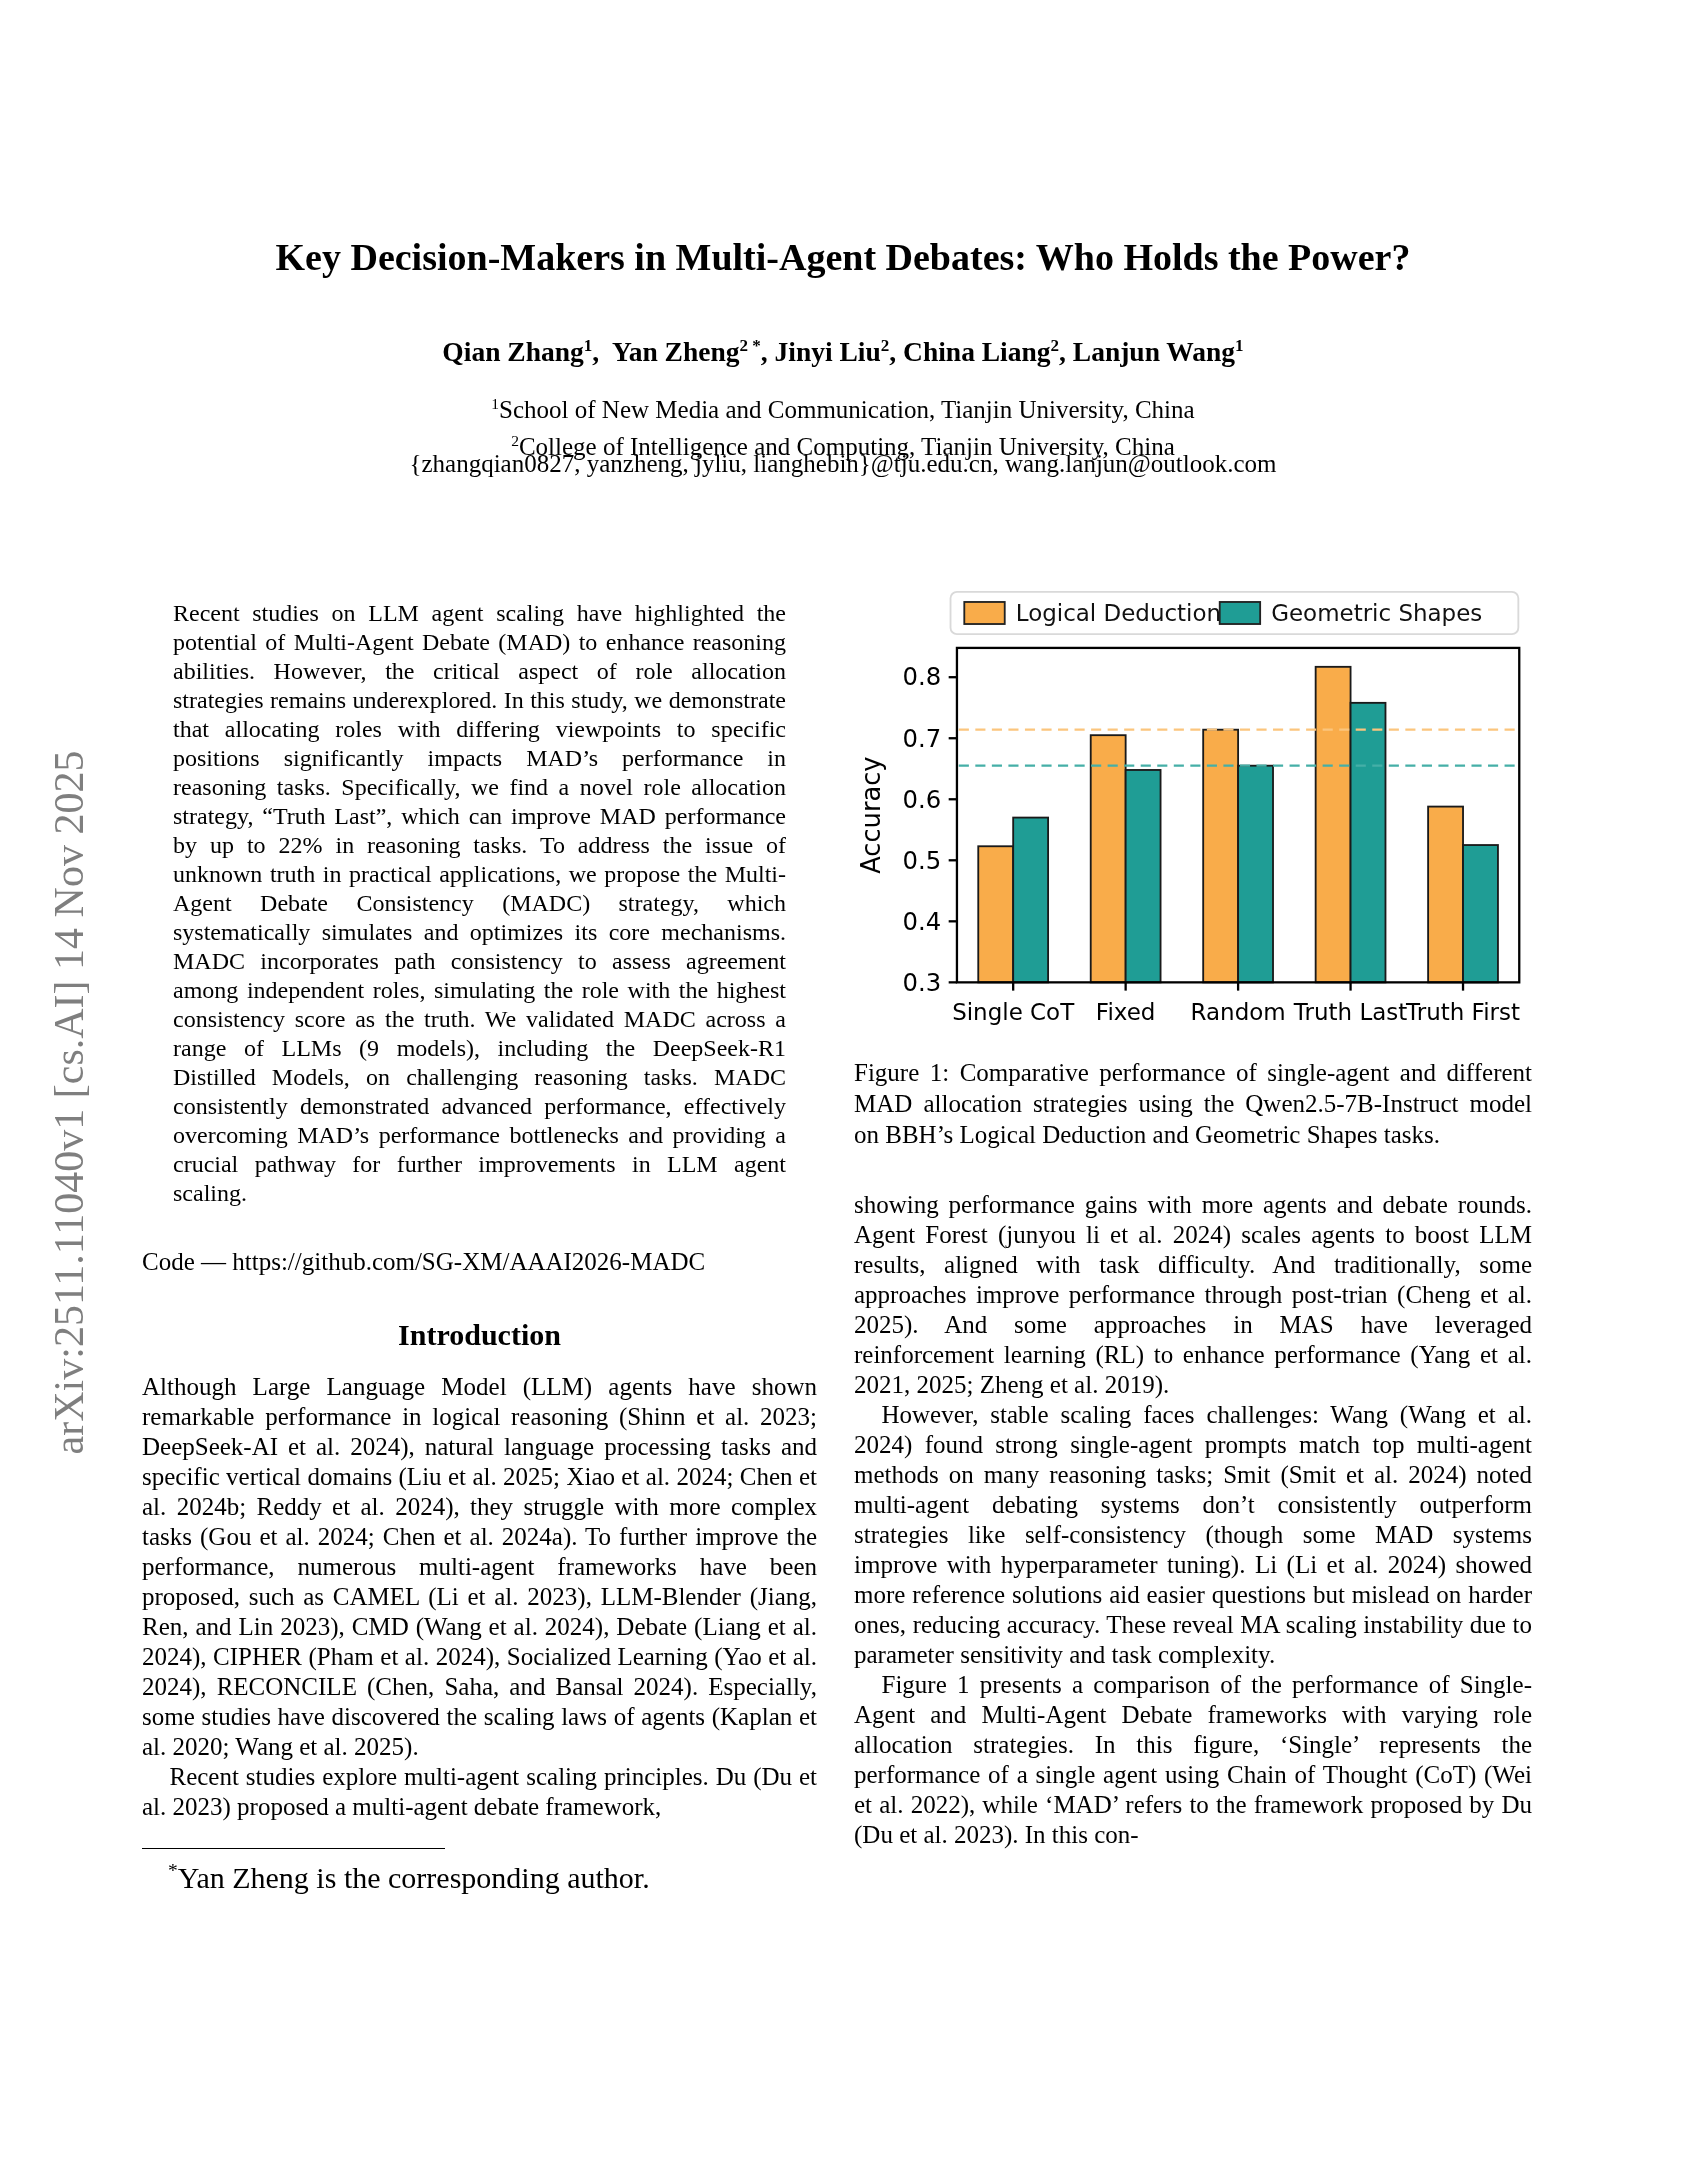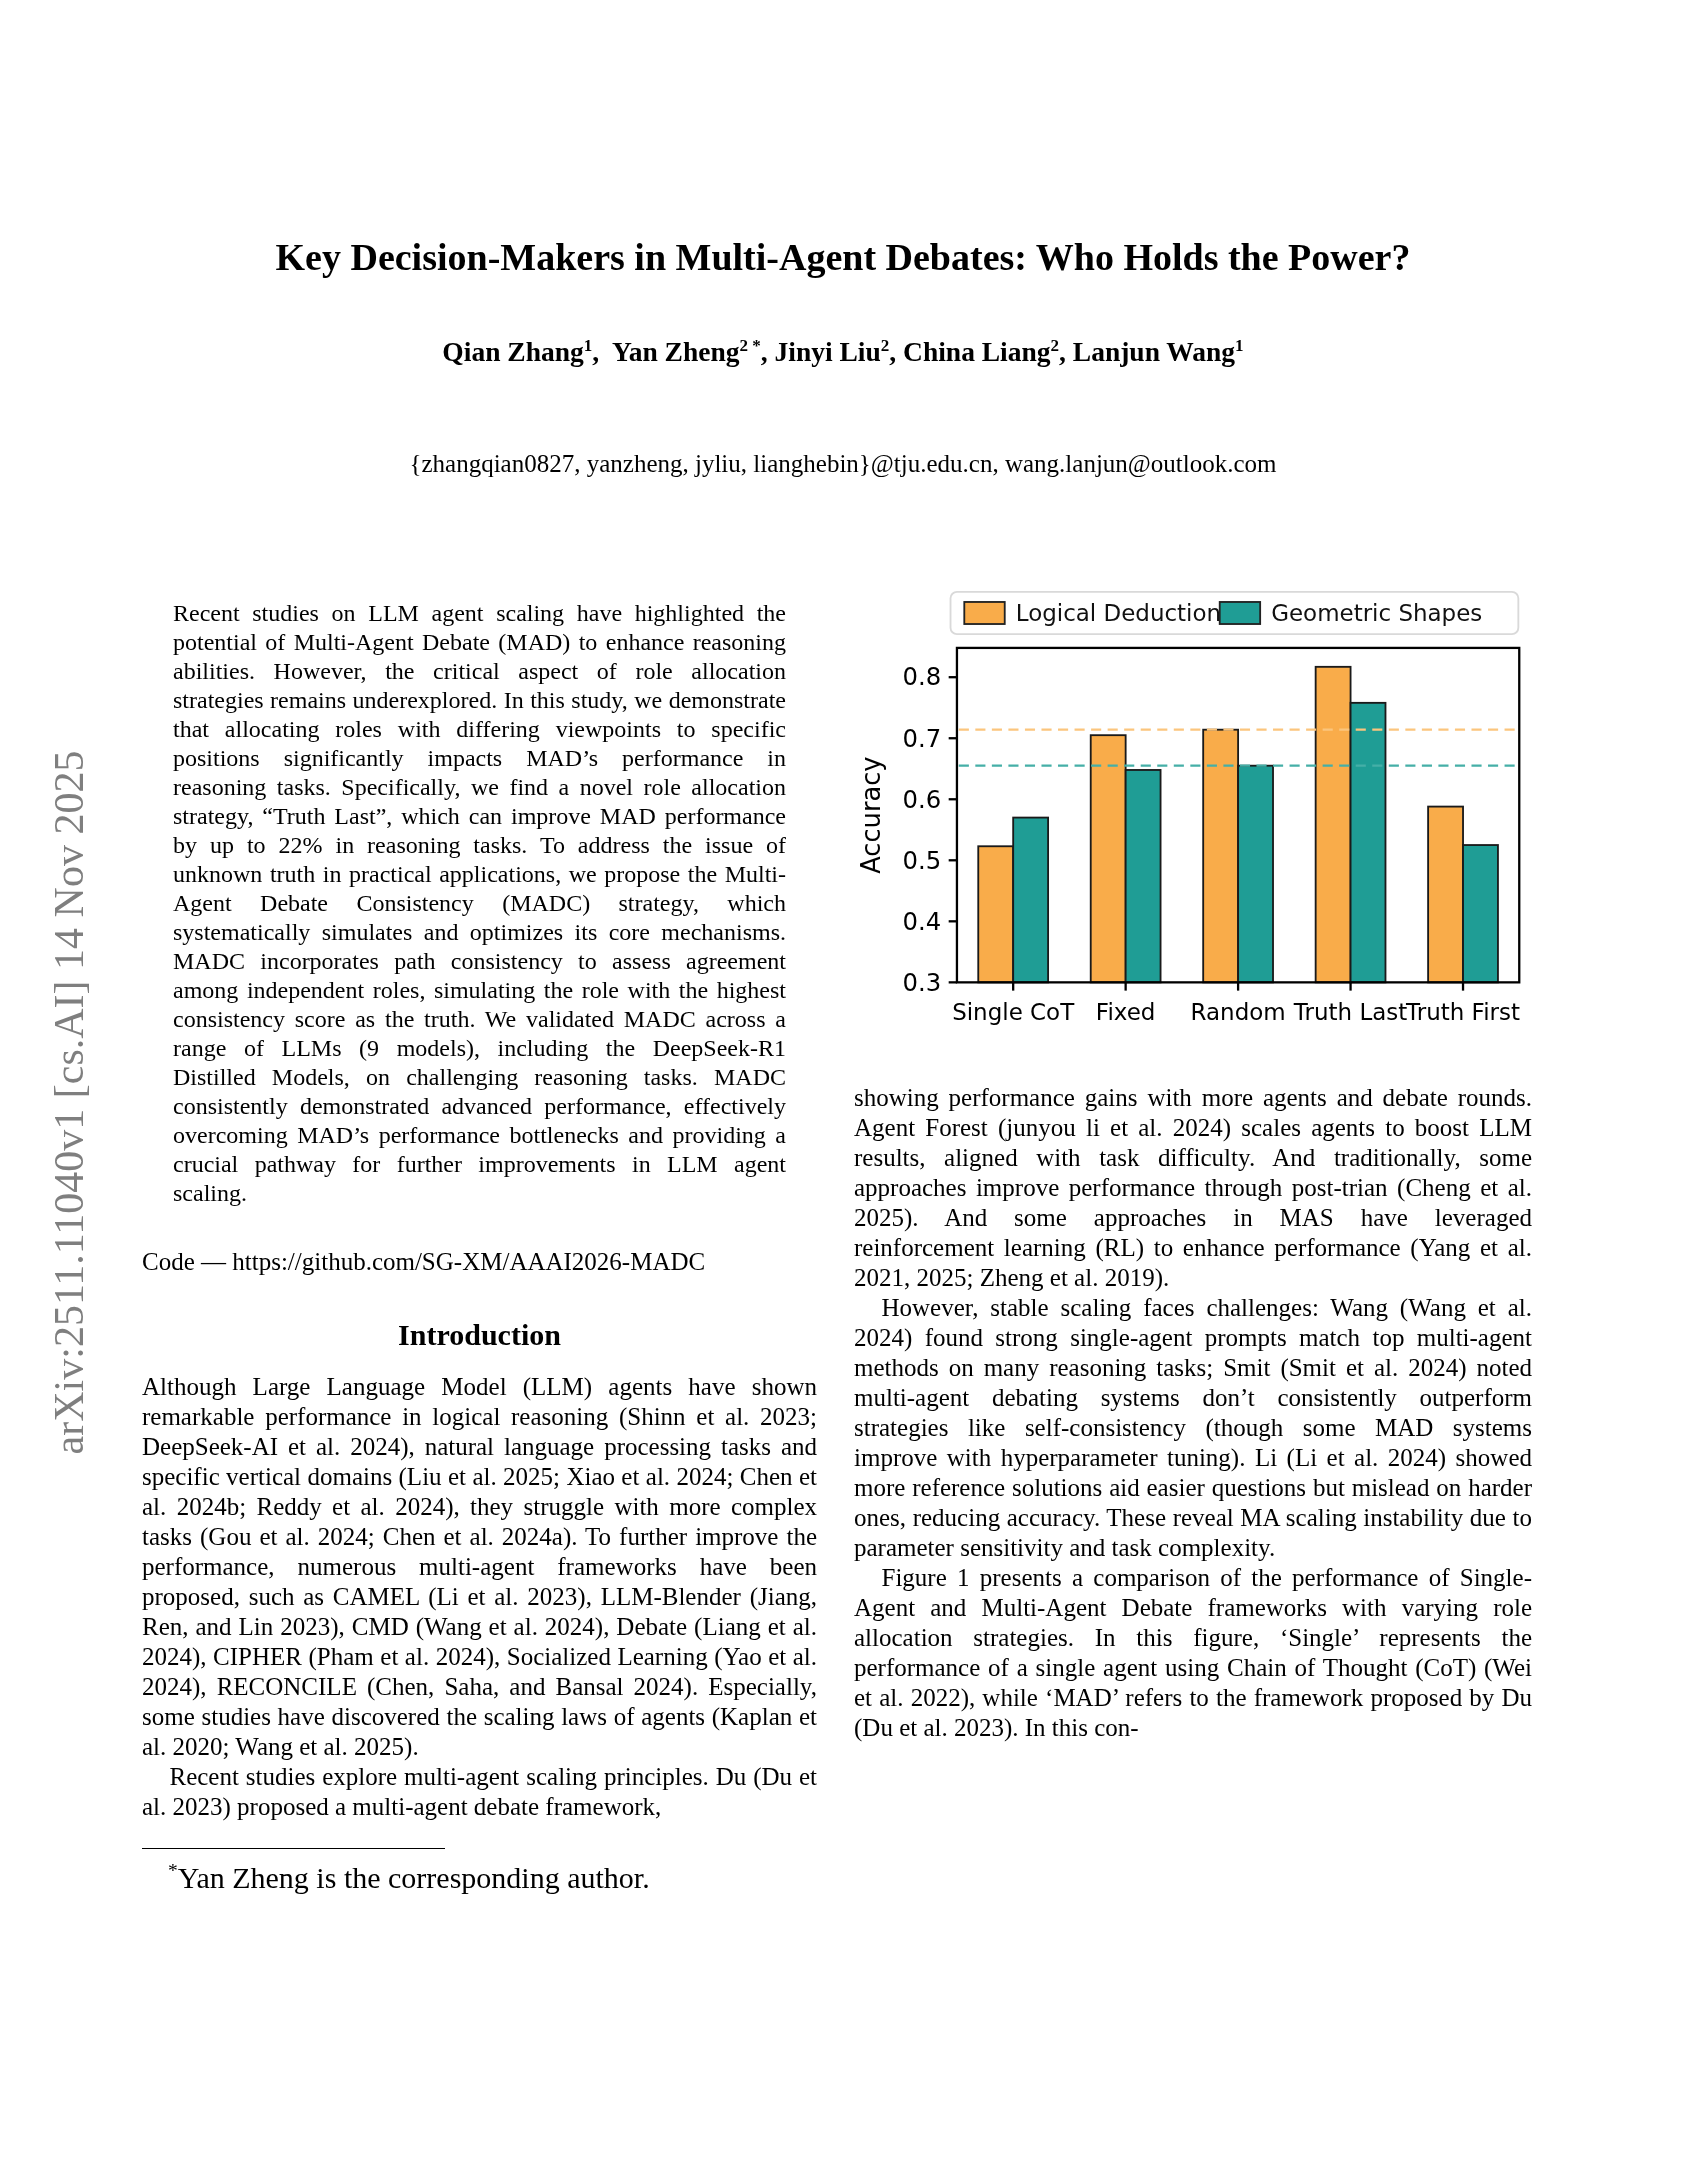--- a/index.html
+++ b/index.html
@@ -35,20 +35,24 @@
   .caption{margin-top:13.8px;font-size:25px;line-height:31px;text-align:justify;}
   #right-paras{margin-top:40px;}
 </style>
 </head>
 <body>
 
 <div class="page">
   <div class="watermark">arXiv:2511.11040v1  [cs.AI]  14 Nov 2025</div>
   <h1 class="title">Key Decision-Makers in Multi-Agent Debates: Who Holds the Power?</h1>
   <div class="authors" id="authors-line"><span>Qian Zhang</span><sup>1</sup><span>,&nbsp; </span><span>Yan Zheng</span><sup>2 *</sup><span>, </span><span>Jinyi Liu</span><sup>2</sup><span>, </span><span>China Liang</span><sup>2</sup><span>, </span><span>Lanjun Wang</span><sup>1</sup></div>
+  <div class="affils" id="affils">
+      <div><sup>1</sup><span>School of New Media and Communication, Tianjin University, China</span></div>
+      <div><sup>2</sup><span>College of Intelligence and Computing, Tianjin University, China</span></div>
+    </div>
   <div class="emails">{zhangqian0827, yanzheng, jyliu, lianghebin}@tju.edu.cn, wang.lanjun@outlook.com</div>
 
   <div class="col col-left">
     <div class="abs-body">Recent studies on LLM agent scaling have highlighted the potential of Multi-Agent Debate (MAD) to enhance reasoning abilities. However, the critical aspect of role allocation strategies remains underexplored. In this study, we demonstrate that allocating roles with differing viewpoints to specific positions significantly impacts MAD’s performance in reasoning tasks. Specifically, we find a novel role allocation strategy, “Truth Last”, which can improve MAD performance by up to 22% in reasoning tasks. To address the issue of unknown truth in practical applications, we propose the Multi-Agent Debate Consistency (MADC) strategy, which systematically simulates and optimizes its core mechanisms. MADC incorporates path consistency to assess agreement among independent roles, simulating the role with the highest consistency score as the truth. We validated MADC across a range of LLMs (9 models), including the DeepSeek-R1 Distilled Models, on challenging reasoning tasks. MADC consistently demonstrated advanced performance, effectively overcoming MAD’s performance bottlenecks and providing a crucial pathway for further improvements in LLM agent scaling.</div>
     <div class="code-line">
       <span class="b">Code</span><span> — </span><span>https://github.com/SG-XM/AAAI2026-MADC</span>
     </div>
     <div class="sec-head">Introduction</div>
     <div id="intro-paras">
         <div class="para">Although Large Language Model (LLM) agents have shown remarkable performance in logical reasoning (Shinn et al. 2023; DeepSeek-AI et al. 2024), natural language processing tasks and specific vertical domains (Liu et al. 2025; Xiao et al. 2024; Chen et al. 2024b; Reddy et al. 2024), they struggle with more complex tasks (Gou et al. 2024; Chen et al. 2024a). To further improve the performance, numerous multi-agent frameworks have been proposed, such as CAMEL (Li et al. 2023), LLM-Blender (Jiang, Ren, and Lin 2023), CMD (Wang et al. 2024), Debate (Liang et al. 2024), CIPHER (Pham et al. 2024), Socialized Learning (Yao et al. 2024), RECONCILE (Chen, Saha, and Bansal 2024). Especially, some studies have discovered the scaling laws of agents (Kaplan et al. 2020; Wang et al. 2025).</div>
@@ -97,20 +101,24 @@
           <line x1="662.8000000000001" y1="439" x2="662.8000000000001" y2="448" stroke="#000" stroke-width="2.5"></line>
           <text x="662.8000000000001" y="480" text-anchor="middle" font-size="25" font-family="DejaVu Sans, sans-serif" fill="#000">Truth First</text>
           <rect x="112" y="75" width="612" height="364" fill="none" stroke="#000" stroke-width="2.5"></rect>
           <text x="28" y="257" text-anchor="middle" font-size="28" font-family="DejaVu Sans, sans-serif" fill="#000" transform="rotate(-90 28 257)">Accuracy</text>
           <rect x="105" y="14" width="618" height="46" rx="7" fill="#ffffff" stroke="#d9d9d9" stroke-width="2"></rect>
           <rect x="120" y="25" width="44" height="24" fill="#F9AC4A" stroke="#222" stroke-width="2"></rect>
           <text x="176" y="46" font-size="25" font-family="DejaVu Sans, sans-serif" fill="#111">Logical Deduction</text>
           <rect x="398" y="25" width="44" height="24" fill="#1F9D95" stroke="#222" stroke-width="2"></rect>
           <text x="454" y="46" font-size="25" font-family="DejaVu Sans, sans-serif" fill="#111">Geometric Shapes</text>
         </svg></div>
+    <div class="caption">
+      <span>Figure 1:</span>
+      <span>Comparative performance of single-agent and different MAD allocation strategies using the Qwen2.5-7B-Instruct model on BBH’s Logical Deduction and Geometric Shapes tasks.</span>
+    </div>
     <div id="right-paras">
         <div class="para">showing performance gains with more agents and debate rounds. Agent Forest (junyou li et al. 2024) scales agents to boost LLM results, aligned with task difficulty. And traditionally, some approaches improve performance through post-trian (Cheng et al. 2025). And some approaches in MAS have leveraged reinforcement learning (RL) to enhance performance (Yang et al. 2021, 2025; Zheng et al. 2019).</div>
         <div class="para indent">However, stable scaling faces challenges: Wang (Wang et al. 2024) found strong single-agent prompts match top multi-agent methods on many reasoning tasks; Smit (Smit et al. 2024) noted multi-agent debating systems don’t consistently outperform strategies like self-consistency (though some MAD systems improve with hyperparameter tuning). Li (Li et al. 2024) showed more reference solutions aid easier questions but mislead on harder ones, reducing accuracy. These reveal MA scaling instability due to parameter sensitivity and task complexity.</div>
         <div class="para indent">Figure 1 presents a comparison of the performance of Single-Agent and Multi-Agent Debate frameworks with varying role allocation strategies. In this figure, ‘Single’ represents the performance of a single agent using Chain of Thought (CoT) (Wei et al. 2022), while ‘MAD’ refers to the framework proposed by Du (Du et al. 2023). In this con-</div>
       </div>
   </div>
 </div>
 
 
 </body></html>

